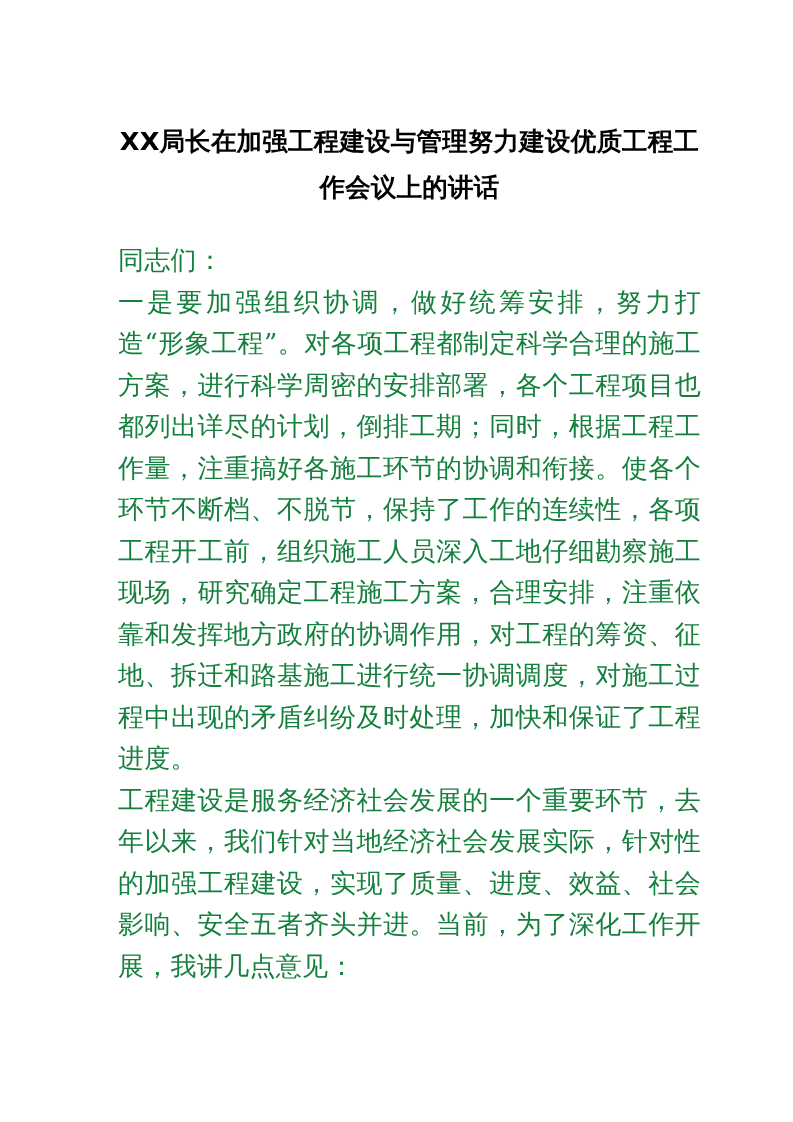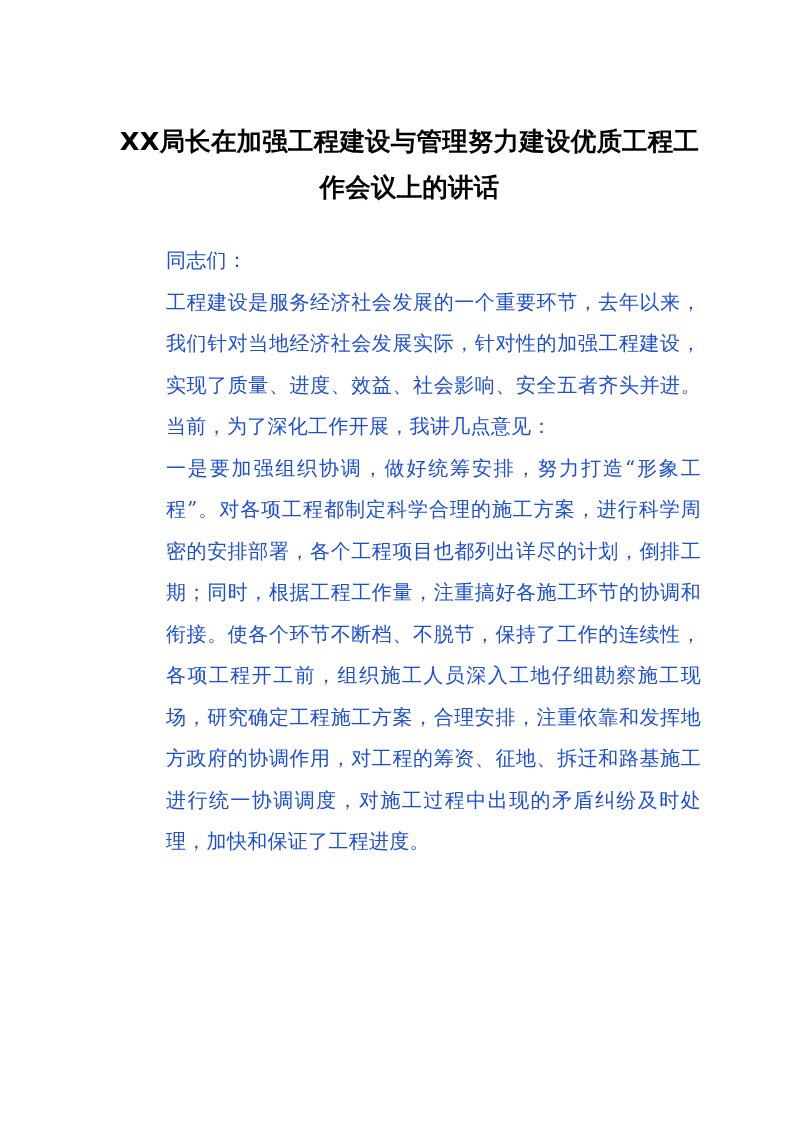--- a/index.html
+++ b/index.html
@@ -27,39 +27,38 @@
     font-weight: bold;
     font-size: 25.5px;
     line-height: 46px;
     text-align: center;
     letter-spacing: 0.2px;
     margin: 0 0 30px 0;
     color: #000000;
   }
   .body-text {
     font-family: "DejaVu Serif", "Liberation Serif", serif;
-    font-size: 20px;
+    font-size: 26px;
     line-height: 41.5px;
     text-align: justify;
     text-justify: inter-ideograph;
     letter-spacing: 0.3px;
-    color: #1d4ed8;
-    margin-left: 48px;
+    color: #15803d;
   }
   .para {
     margin: 0;
     text-indent: 0;
   }
   .para + .para {
     margin-top: 0;
   }
 </style>
 </head>
 <body>
 
 <div class="page">
   <h1 class="doc-title">XX局长在加强工程建设与管理努力建设优质工程工作会议上的讲话</h1>
   <div class="body-text">
     <p class="para">同志们：</p>
+    <p class="para">一是要加强组织协调，做好统筹安排，努力打造“形象工程”。对各项工程都制定科学合理的施工方案，进行科学周密的安排部署，各个工程项目也都列出详尽的计划，倒排工期；同时，根据工程工作量，注重搞好各施工环节的协调和衔接。使各个环节不断档、不脱节，保持了工作的连续性，各项工程开工前，组织施工人员深入工地仔细勘察施工现场，研究确定工程施工方案，合理安排，注重依靠和发挥地方政府的协调作用，对工程的筹资、征地、拆迁和路基施工进行统一协调调度，对施工过程中出现的矛盾纠纷及时处理，加快和保证了工程进度。</p>
     <p class="para">工程建设是服务经济社会发展的一个重要环节，去年以来，我们针对当地经济社会发展实际，针对性的加强工程建设，实现了质量、进度、效益、社会影响、安全五者齐头并进。当前，为了深化工作开展，我讲几点意见：</p>
-    <p class="para">一是要加强组织协调，做好统筹安排，努力打造“形象工程”。对各项工程都制定科学合理的施工方案，进行科学周密的安排部署，各个工程项目也都列出详尽的计划，倒排工期；同时，根据工程工作量，注重搞好各施工环节的协调和衔接。使各个环节不断档、不脱节，保持了工作的连续性，各项工程开工前，组织施工人员深入工地仔细勘察施工现场，研究确定工程施工方案，合理安排，注重依靠和发挥地方政府的协调作用，对工程的筹资、征地、拆迁和路基施工进行统一协调调度，对施工过程中出现的矛盾纠纷及时处理，加快和保证了工程进度。</p>
   </div>
 </div>
 
 </body></html>

